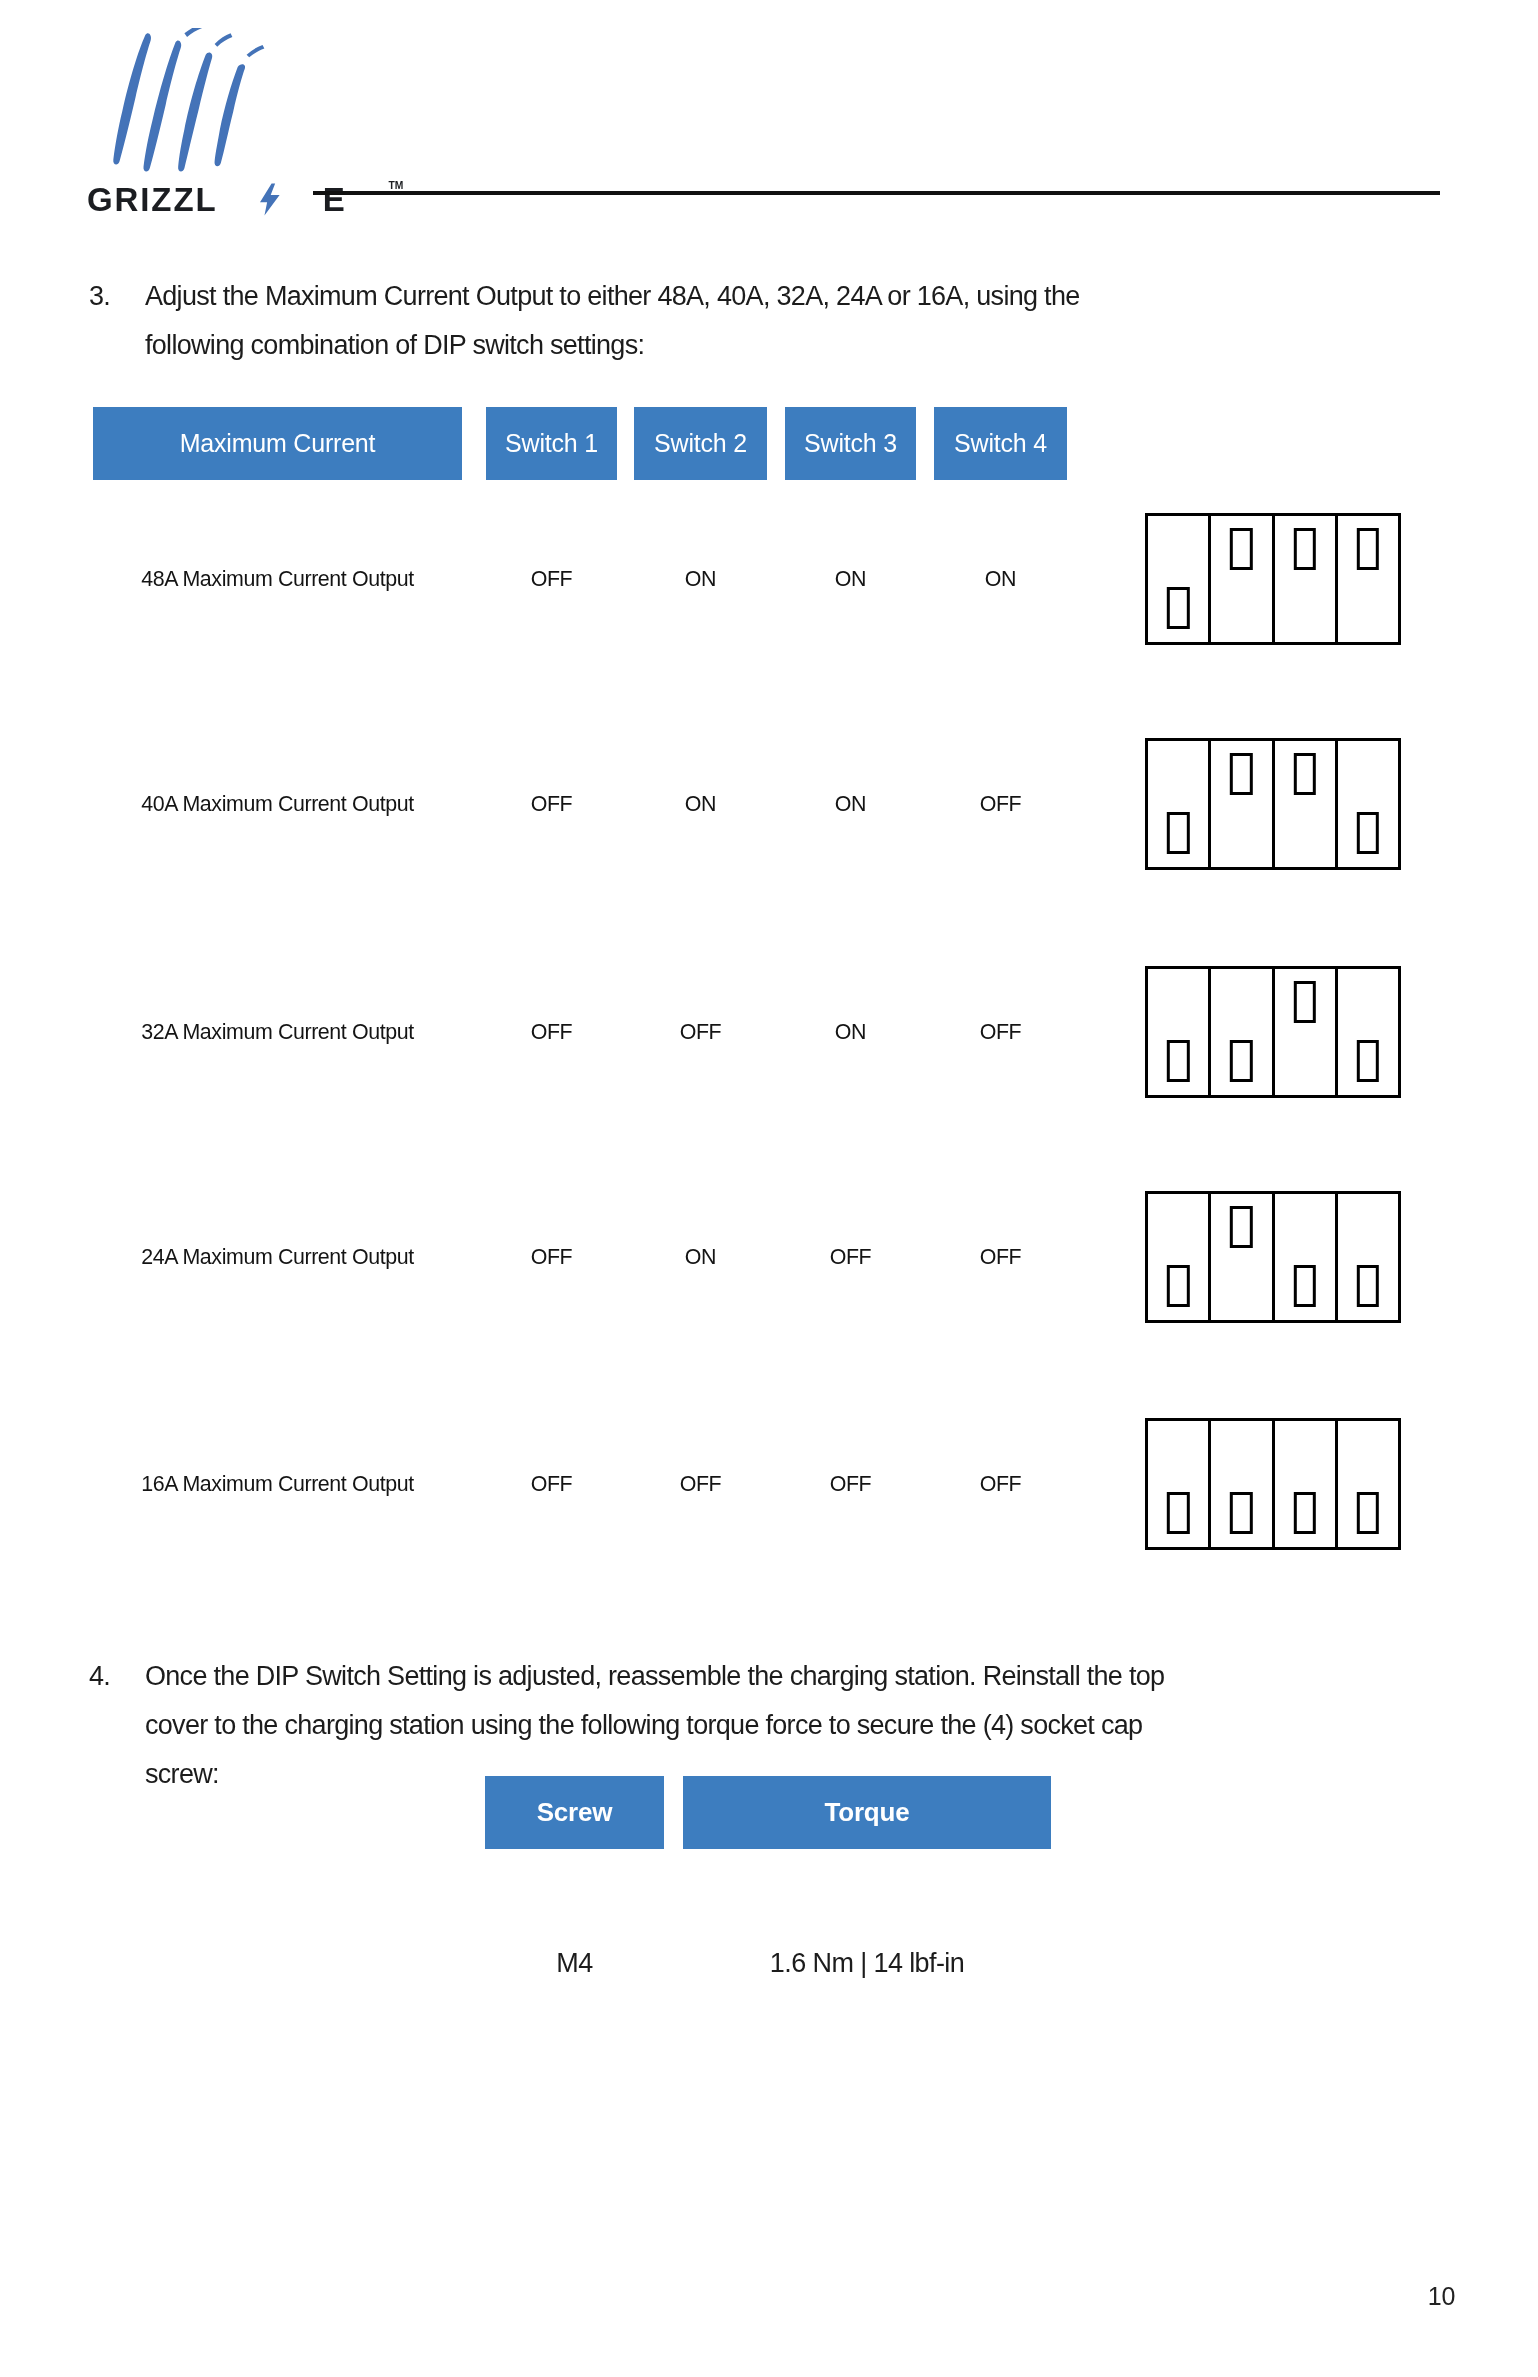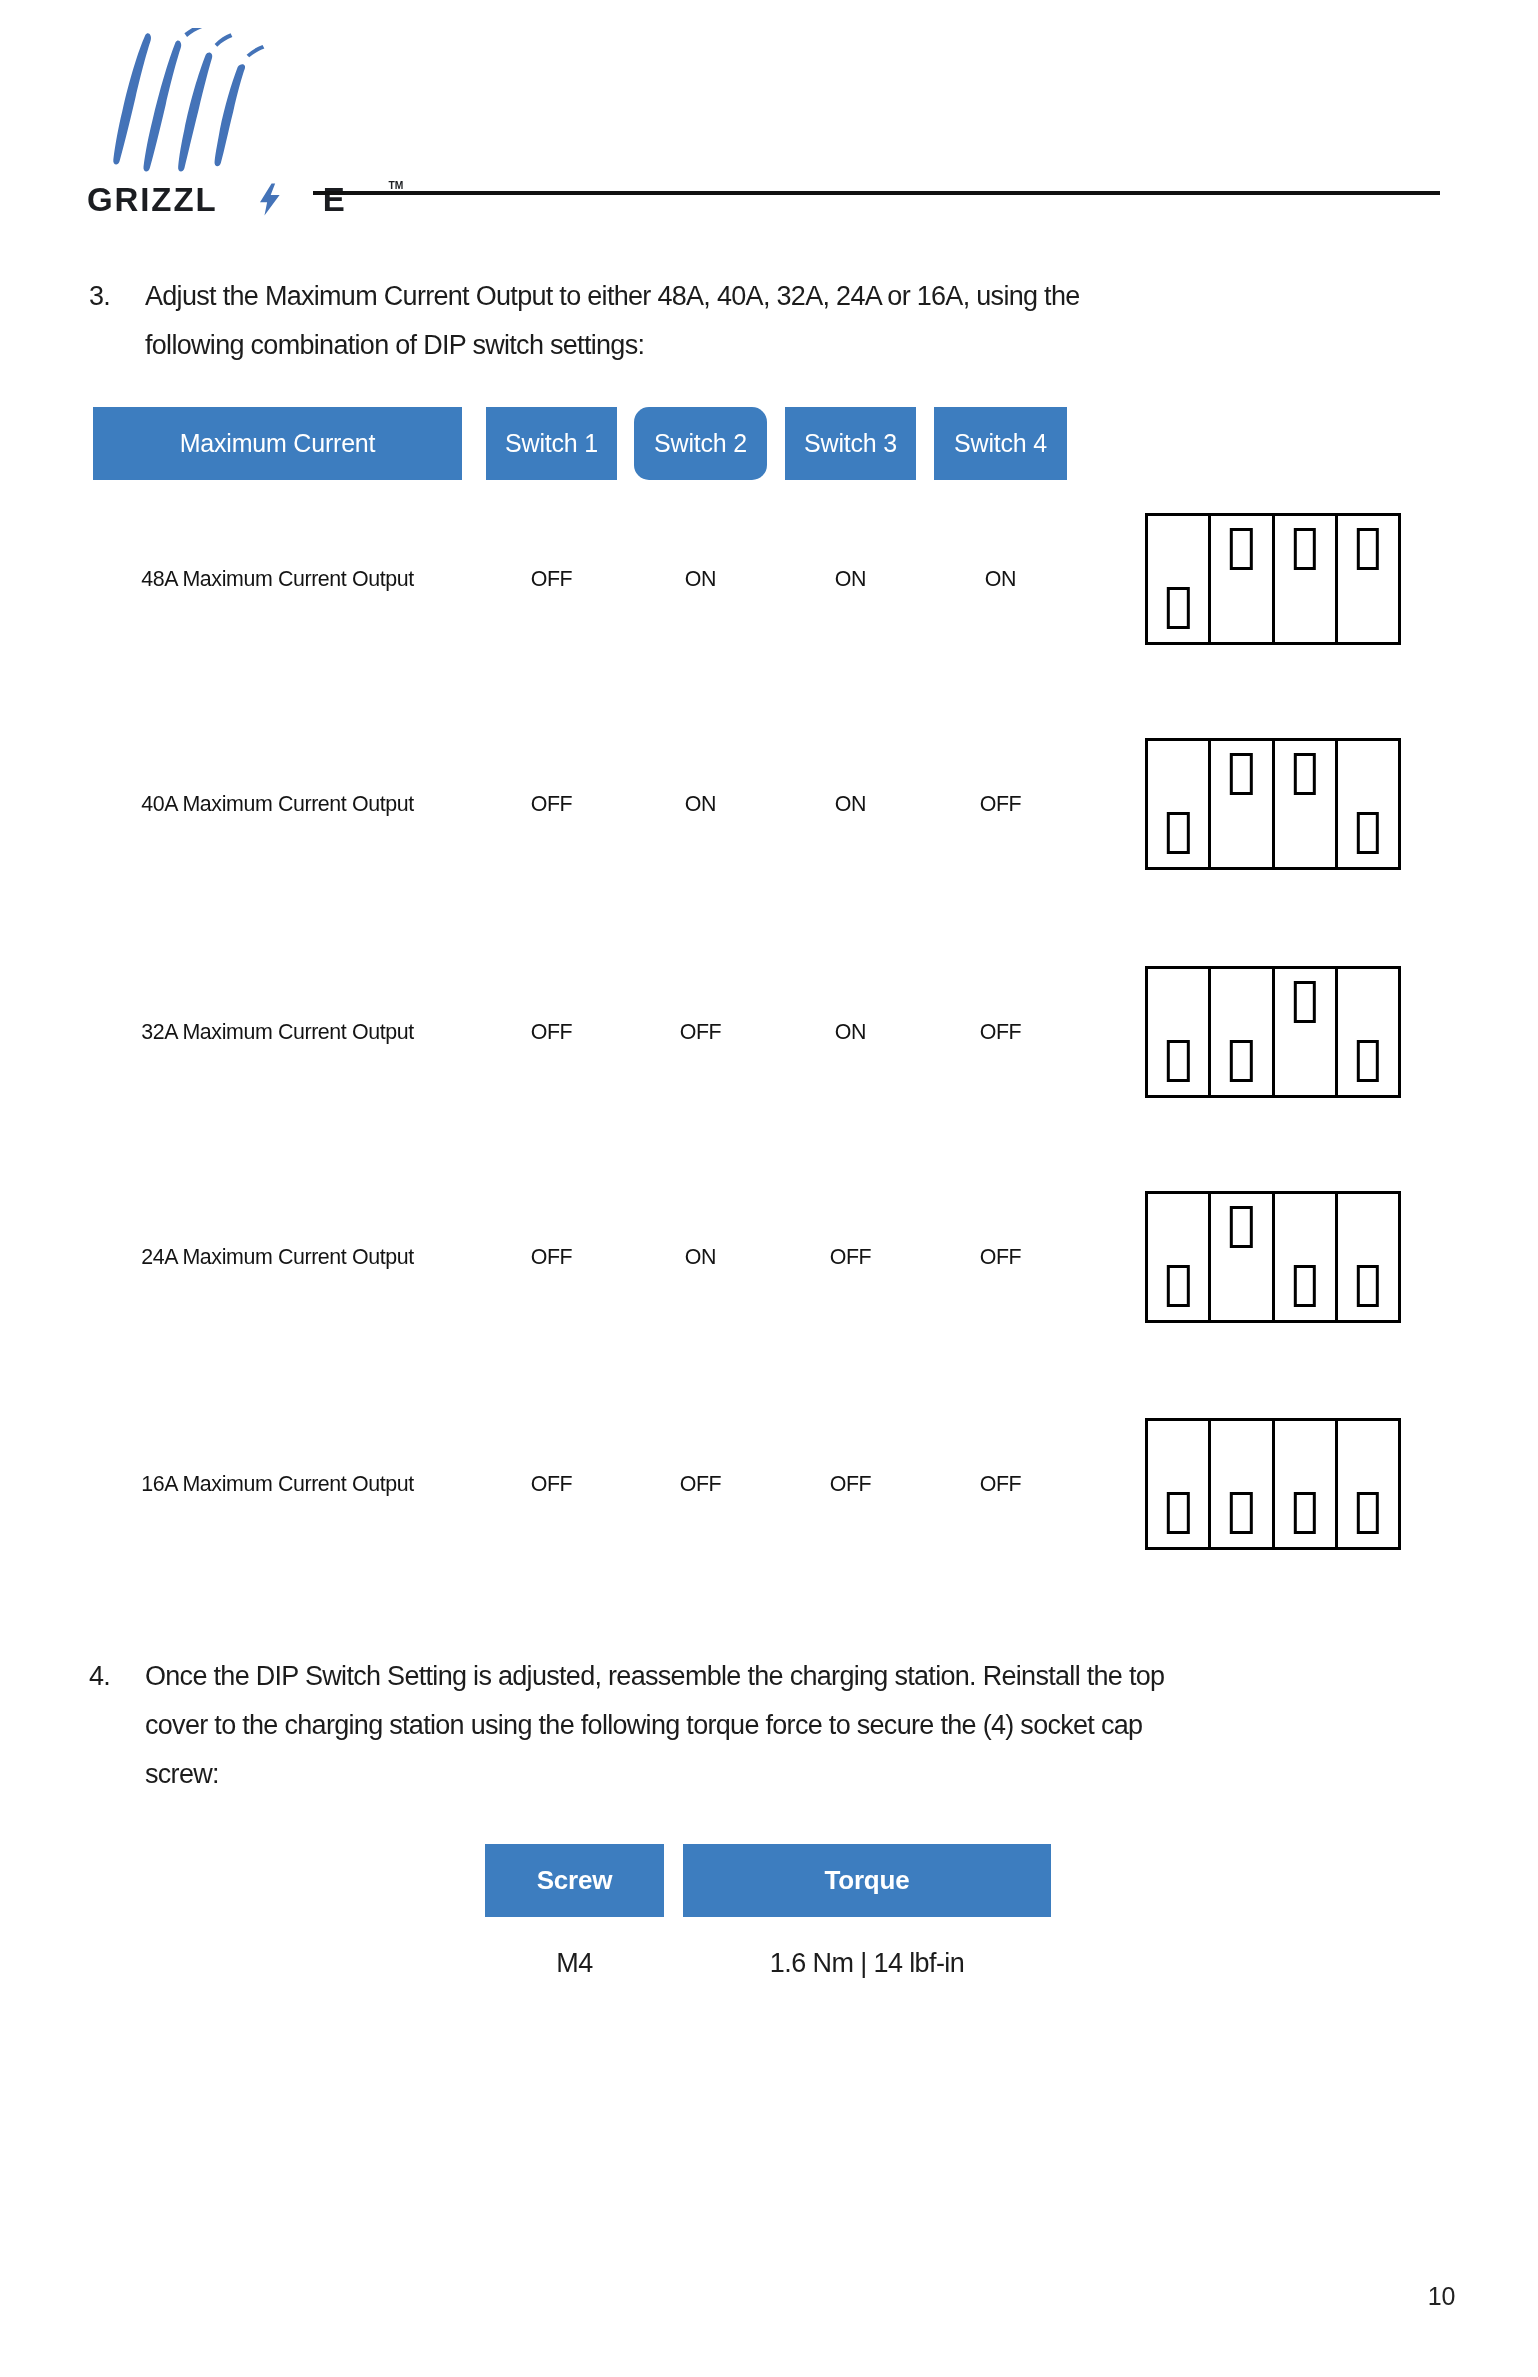--- a/index.html
+++ b/index.html
@@ -27,21 +27,21 @@
   #step4 { left:89px; top:1652px; width:1370px; }
 
   
   .th {
     position:absolute; top:407px; height:73px; background:#3d7dbf; color:#ffffff;
     display:flex; align-items:center; justify-content:center;
     font-size:25px; letter-spacing:-0.2px;
   }
   .th-max     { left:93px;  width:369px; }
   .th-s1      { left:486px;  width:131px; }
-  .th-s2      { left:634px;  width:133px;border-radius:15px; }
+  .th-s2      { left:634px;  width:133px; }
   .th-s3      { left:785px;  width:131px; }
   .th-s4      { left:934px; width:133px; }
   .th-diagram { left:1085px; width:358px; }
 
   .dip-row { position:absolute; left:0; width:1538px; height:132px; }
   .dip-row .cell { position:absolute; top:0; height:132px; display:flex; align-items:center; justify-content:center;
                    font-size:21.4px; letter-spacing:-0.4px; color:#141414; }
   .cell-label { left:93px; width:369px; }
   .cell-s1 { left:486px;  width:131px; }
   .cell-s2 { left:634px;  width:133px; }
@@ -56,21 +56,21 @@
   .dip-cell:last-child { border-right:none; }
   .dip-toggle {
     position:absolute; left:50%; transform:translateX(-50%);
     width:22.4px; height:42px; border:3.7px solid #000; background:#fff;
   }
   .dip-toggle.on  { top:12px; }
   .dip-toggle.off { bottom:13px; }
 
   
   .tq-th {
-    position:absolute; top:1844px; height:73px; background:#3d7dbf; color:#ffffff;
+    position:absolute; top:1776px; height:73px; background:#3d7dbf; color:#ffffff;
     display:flex; align-items:center; justify-content:center;
     font-size:26px; font-weight:700; letter-spacing:-0.2px;
   }
   .tq-th-screw  { left:485px; width:179px; }
   .tq-th-torque { left:683px; width:368px; }
   .tq-val {
     position:absolute; top:1941px; height:45px; display:flex; align-items:center; justify-content:center;
     font-size:27px; letter-spacing:-0.6px; color:#1c1c1c;
   }
   .tq-val-screw  { left:485px; width:179px; }

